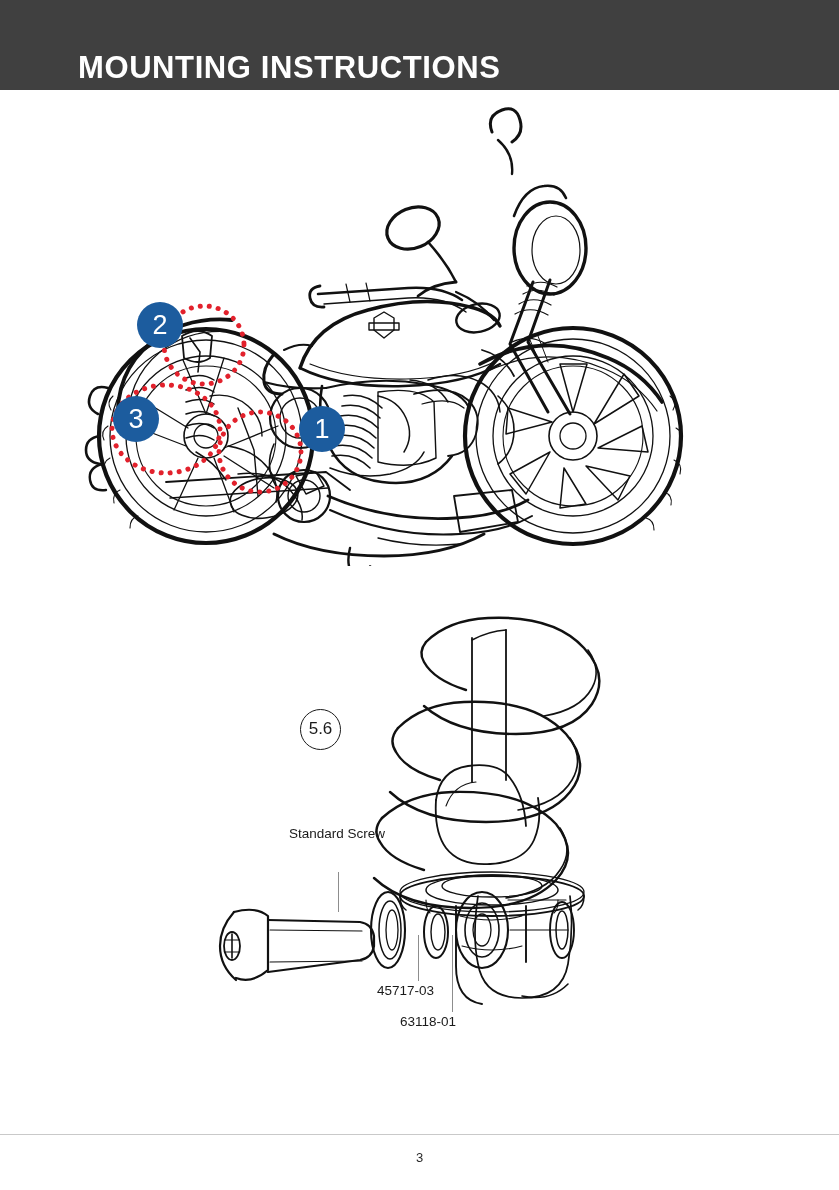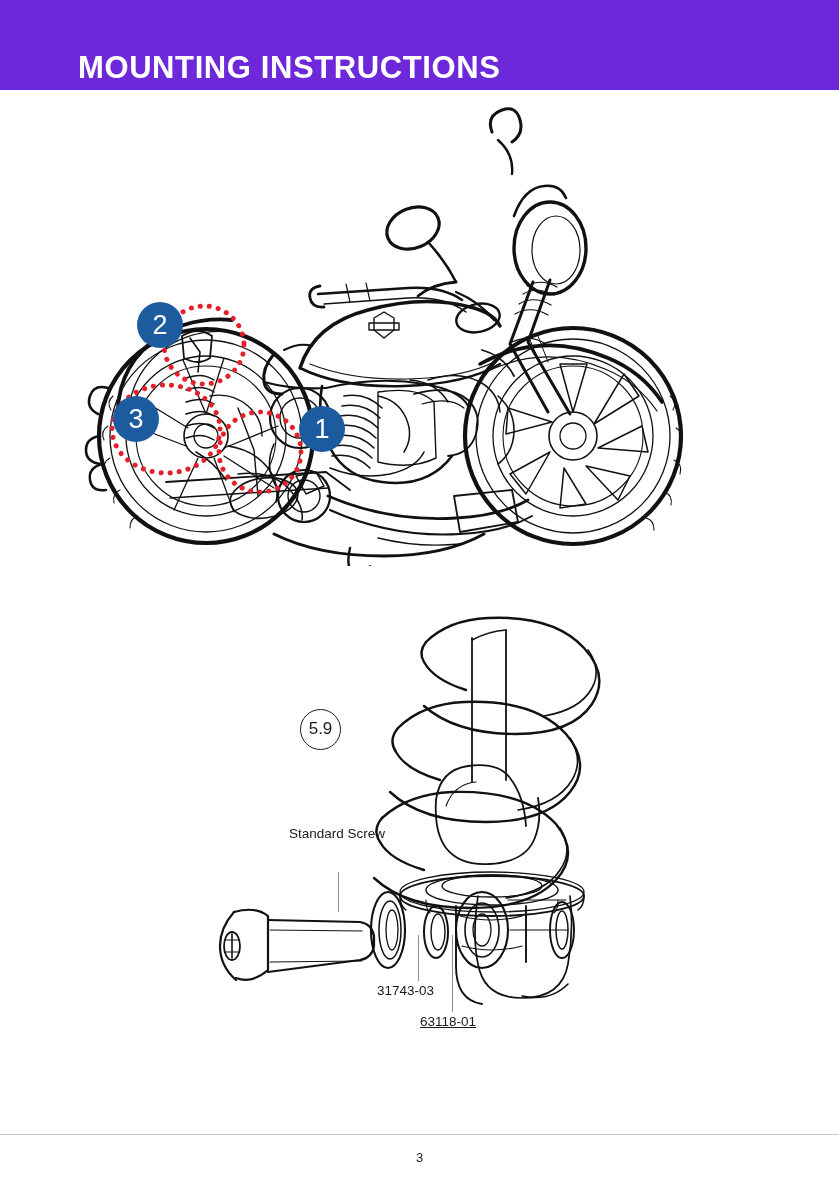--- a/index.html
+++ b/index.html
@@ -16,21 +16,21 @@
     color: #1a1a1a;
   }
 
   
   #header-band {
     position: absolute;
     left: 0;
     top: 0;
     width: 839px;
     height: 90px;
-    background: #6d28d9;
+    background: #404040;
     overflow: hidden;
   }
   #header-title {
     position: absolute;
     left: 78px;
     top: 52px;
     font-size: 31px;
     font-weight: bold;
     letter-spacing: 0.6px;
     color: #ffffff;
@@ -91,21 +91,21 @@
 
   
   .part-label {
     position: absolute;
     font-size: 13.5px;
     color: #1a1a1a;
     white-space: nowrap;
   }
   #label-standard-screw { left: 289px; top: 826px; }
   #label-60426 { left: 377px; top: 983px; }
-  #label-63118 { left: 420px; top: 1014px; text-decoration: underline; }
+  #label-63118 { left: 400px; top: 1014px; }
 
   .leader {
     position: absolute;
     width: 1px;
     background: #8d8d8d;
   }
   #leader-screw  { left: 338px; top: 872px;  height: 40px; }
   #leader-60426  { left: 418px; top: 935px;  height: 46px; }
   #leader-63118  { left: 452px; top: 935px;  height: 77px; }
 
@@ -368,25 +368,25 @@
       <path d="M60 330 L152 331" stroke-width="1.1"></path>
       <path d="M60 362 L152 361" stroke-width="1.1"></path>
 
       <ellipse cx="22" cy="346" rx="8" ry="14" stroke-width="1.8"></ellipse>
       <path d="M22 334 L22 358" stroke-width="1.6"></path>
       <path d="M15 340 L29 340 M15 352 L29 352" stroke-width="1.2"></path>
     </g>
   </svg>
 </div>
 
-<div id="step-marker">5.9</div>
+<div id="step-marker">5.6</div>
 
 <div class="leader" id="leader-screw"></div>
 <div class="part-label" id="label-standard-screw">Standard Screw</div>
 
 <div class="leader" id="leader-60426"></div>
-<div class="part-label" id="label-60426">31743-03</div>
+<div class="part-label" id="label-60426">45717-03</div>
 
 <div class="leader" id="leader-63118"></div>
 <div class="part-label" id="label-63118">63118-01</div>
 
 <div id="footer-rule"></div>
 <div id="page-number">3</div>
 
 </body></html>

